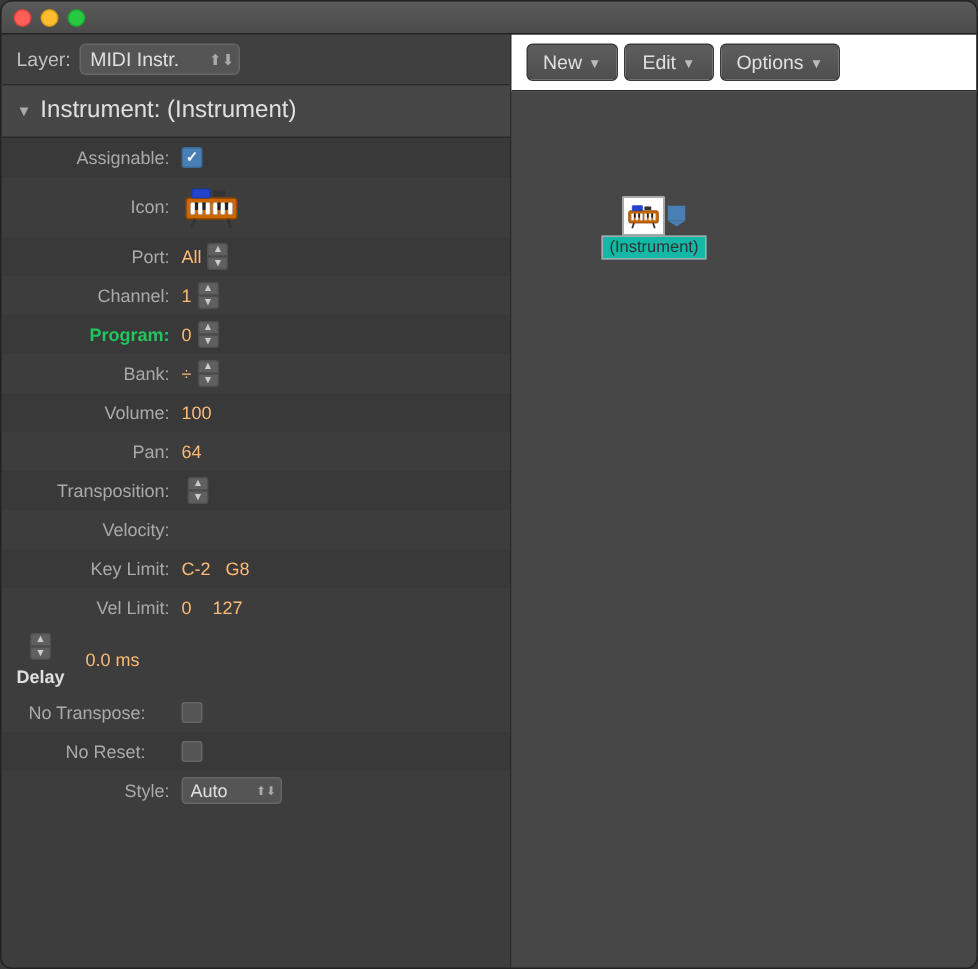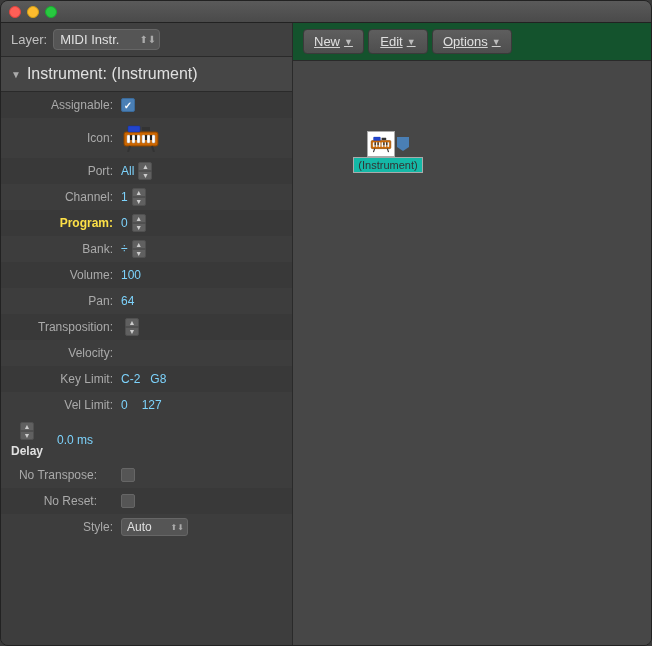--- a/index.html
+++ b/index.html
@@ -51,21 +51,21 @@
     .traffic-light.maximize { background: #28c840; border: 1px solid #1aaa2f; }
 
     .content-area {
       display: flex;
       flex: 1;
       overflow: hidden;
     }
 
     
     .left-panel {
-      width: 292px;
+      width: 340px;
       background: #3d3d3d;
       border-right: 1px solid #2a2a2a;
       display: flex;
       flex-direction: column;
       overflow-y: auto;
     }
 
     .layer-bar {
       display: flex;
       align-items: center;
@@ -148,26 +148,26 @@
     .form-label {
       text-align: right;
       color: #aaa;
       font-size: 12px;
       min-width: 110px;
       padding-right: 8px;
       flex-shrink: 0;
     }
 
     .form-label.bold {
-      color: #fde047;
+      color: #22c55e;
       font-weight: bold;
     }
 
     .form-value {
-      color: #7dd3fc;
+      color: #fdba74;
       font-size: 12px;
     }
 
     .icon-display {
       width: 40px;
       height: 32px;
       display: flex;
       align-items: center;
       justify-content: center;
     }
@@ -274,23 +274,22 @@
       display: flex;
       flex-direction: column;
     }
 
     .toolbar {
       display: flex;
       align-items: flex-end;
       padding: 6px 10px;
       gap: 4px;
       border-bottom: 1px solid #2a2a2a;
-      background: #14532d;
+      background: #ffffff;
       flex-shrink: 0;
-      text-decoration: underline;
     }
 
     .toolbar-btn {
       background: linear-gradient(to bottom, #5e5e5e, #4e4e4e);
       border: 1px solid #3a3a3a;
       border-radius: 4px;
       color: #e0e0e0;
       padding: 4px 10px;
       font-size: 13px;
       cursor: pointer;

